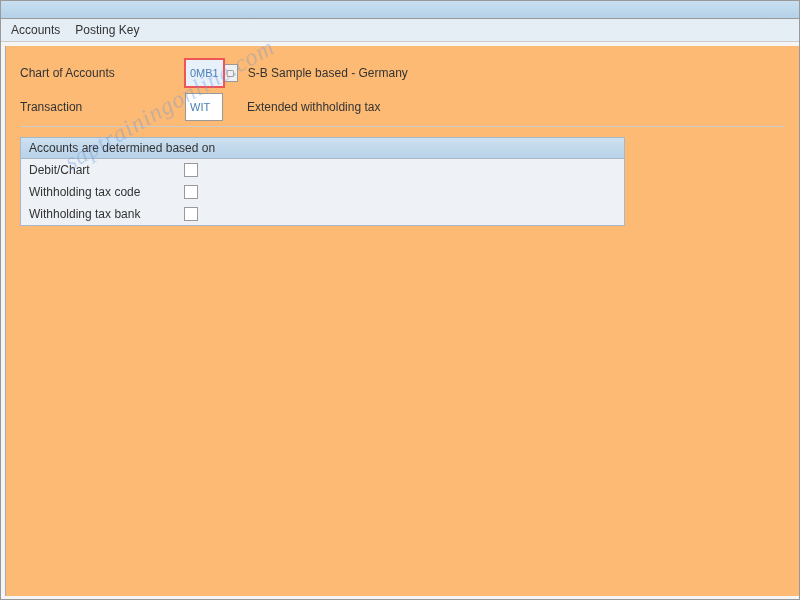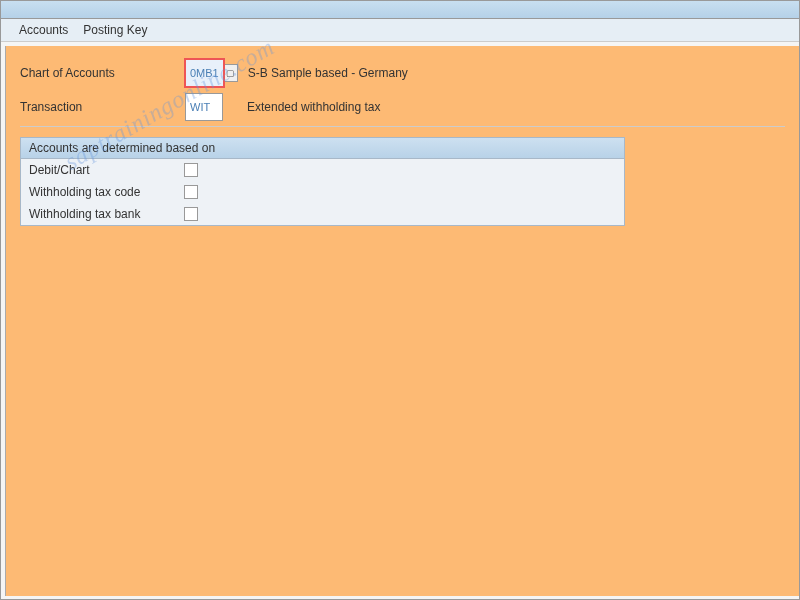--- a/index.html
+++ b/index.html
@@ -18,21 +18,21 @@
       border: 1px solid #999;
       position: relative;
     }
     .title-bar {
       background: linear-gradient(to bottom, #c8dff0, #b5d1e8);
       height: 18px;
       border-bottom: 1px solid #999;
     }
     .menu-bar {
       background: #e6eef5;
-      padding: 4px 18px;
+      padding: 4px 10px;
       display: flex;
       gap: 15px;
       border-bottom: 1px solid #ccc;
     }
     .menu-item {
       color: #333;
       cursor: pointer;
     }
     .content-area {
       background: #fdba74;

